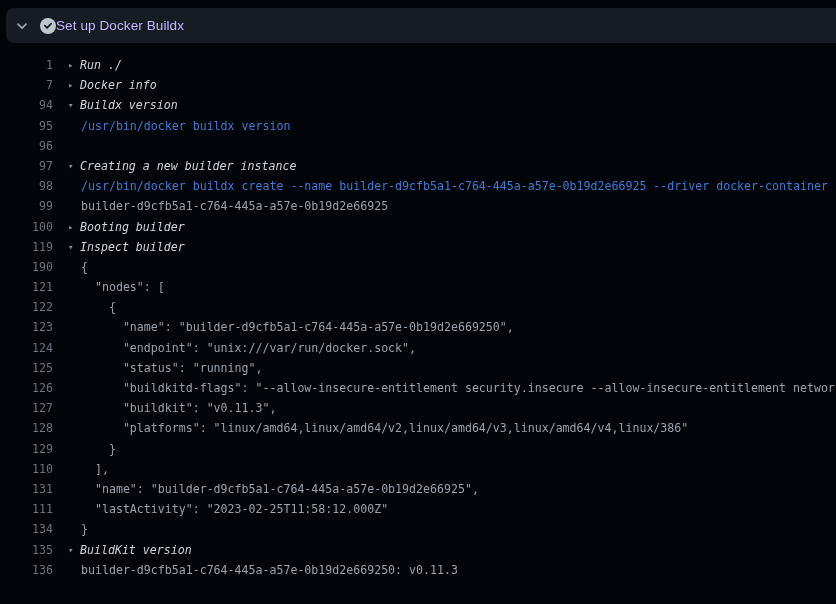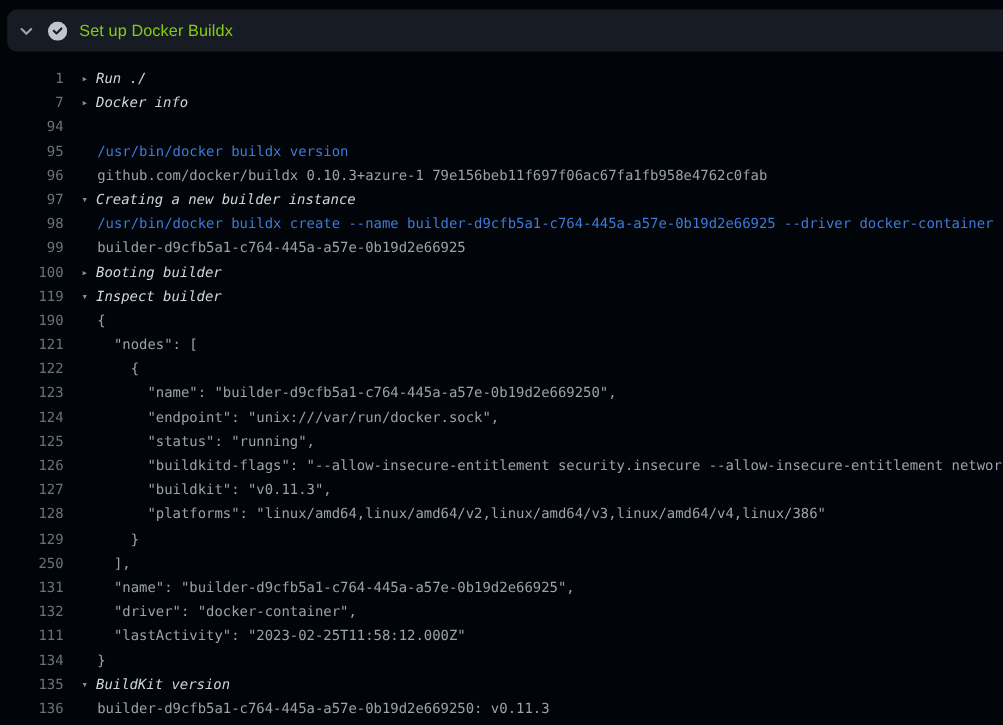--- a/index.html
+++ b/index.html
@@ -41,24 +41,23 @@
     flex: none;
   }
   .check-badge {
     width: 16px;
     height: 16px;
     margin-left: 10px;
     flex: none;
     display: inline-flex;
   }
   .step-title {
-    margin-left: 10px;
     font-family: "Liberation Sans", sans-serif;
     font-size: 13.5px;
-    color: #84cc16;
+    color: #c4b5fd;
     letter-spacing: 0.1px;
   }
   
   .log {
     position: absolute;
     top: 43px;
     left: 0;
     right: 0;
     bottom: 0;
     padding-top: 12px;
@@ -113,40 +112,39 @@
         <circle cx="8" cy="8" r="8" fill="#bfc6cd"></circle>
         <path d="M11.2 5.7 L7.1 9.9 L4.8 7.6" fill="none" stroke="#171c24" stroke-width="1.7" stroke-linecap="round" stroke-linejoin="round"></path>
       </svg>
     </span>
     <span class="step-title">Set up Docker Buildx</span>
   </div>
 
   <div class="log">
       <div class="log-row"><span class="ln">1</span><span class="row-content group"><span class="tri">▸</span><span class="group-title">Run ./</span></span></div>
       <div class="log-row"><span class="ln">7</span><span class="row-content group"><span class="tri">▸</span><span class="group-title">Docker info</span></span></div>
-      <div class="log-row"><span class="ln">94</span></div>
+      <div class="log-row"><span class="ln">94</span><span class="row-content group"><span class="tri">▾</span><span class="group-title">Buildx version</span></span></div>
       <div class="log-row"><span class="ln">95</span><span class="row-content command">/usr/bin/docker buildx version</span></div>
-      <div class="log-row"><span class="ln">96</span><span class="row-content output">github.com/docker/buildx 0.10.3+azure-1 79e156beb11f697f06ac67fa1fb958e4762c0fab</span></div>
+      <div class="log-row"><span class="ln">96</span></div>
       <div class="log-row"><span class="ln">97</span><span class="row-content group"><span class="tri">▾</span><span class="group-title">Creating a new builder instance</span></span></div>
       <div class="log-row"><span class="ln">98</span><span class="row-content command">/usr/bin/docker buildx create --name builder-d9cfb5a1-c764-445a-a57e-0b19d2e66925 --driver docker-container</span></div>
       <div class="log-row"><span class="ln">99</span><span class="row-content output">builder-d9cfb5a1-c764-445a-a57e-0b19d2e66925</span></div>
       <div class="log-row"><span class="ln">100</span><span class="row-content group"><span class="tri">▸</span><span class="group-title">Booting builder</span></span></div>
       <div class="log-row"><span class="ln">119</span><span class="row-content group"><span class="tri">▾</span><span class="group-title">Inspect builder</span></span></div>
       <div class="log-row"><span class="ln">190</span><span class="row-content output">{</span></div>
       <div class="log-row"><span class="ln">121</span><span class="row-content output">  "nodes": [</span></div>
       <div class="log-row"><span class="ln">122</span><span class="row-content output">    {</span></div>
       <div class="log-row"><span class="ln">123</span><span class="row-content output">      "name": "builder-d9cfb5a1-c764-445a-a57e-0b19d2e669250",</span></div>
       <div class="log-row"><span class="ln">124</span><span class="row-content output">      "endpoint": "unix:///var/run/docker.sock",</span></div>
       <div class="log-row"><span class="ln">125</span><span class="row-content output">      "status": "running",</span></div>
       <div class="log-row"><span class="ln">126</span><span class="row-content output">      "buildkitd-flags": "--allow-insecure-entitlement security.insecure --allow-insecure-entitlement networ</span></div>
       <div class="log-row"><span class="ln">127</span><span class="row-content output">      "buildkit": "v0.11.3",</span></div>
       <div class="log-row"><span class="ln">128</span><span class="row-content output">      "platforms": "linux/amd64,linux/amd64/v2,linux/amd64/v3,linux/amd64/v4,linux/386"</span></div>
       <div class="log-row"><span class="ln">129</span><span class="row-content output">    }</span></div>
-      <div class="log-row"><span class="ln">250</span><span class="row-content output">  ],</span></div>
+      <div class="log-row"><span class="ln">110</span><span class="row-content output">  ],</span></div>
       <div class="log-row"><span class="ln">131</span><span class="row-content output">  "name": "builder-d9cfb5a1-c764-445a-a57e-0b19d2e66925",</span></div>
-      <div class="log-row"><span class="ln">132</span><span class="row-content output">  "driver": "docker-container",</span></div>
       <div class="log-row"><span class="ln">111</span><span class="row-content output">  "lastActivity": "2023-02-25T11:58:12.000Z"</span></div>
       <div class="log-row"><span class="ln">134</span><span class="row-content output">}</span></div>
       <div class="log-row"><span class="ln">135</span><span class="row-content group"><span class="tri">▾</span><span class="group-title">BuildKit version</span></span></div>
       <div class="log-row"><span class="ln">136</span><span class="row-content output">builder-d9cfb5a1-c764-445a-a57e-0b19d2e669250: v0.11.3</span></div>
     </div>
 
 </div>
 
 </body></html>

